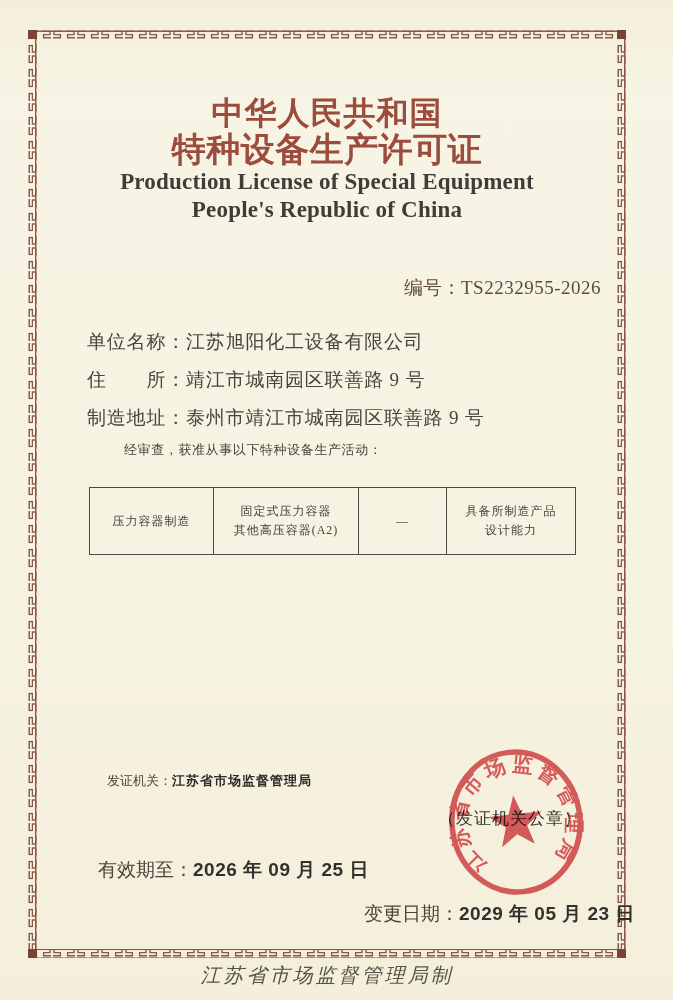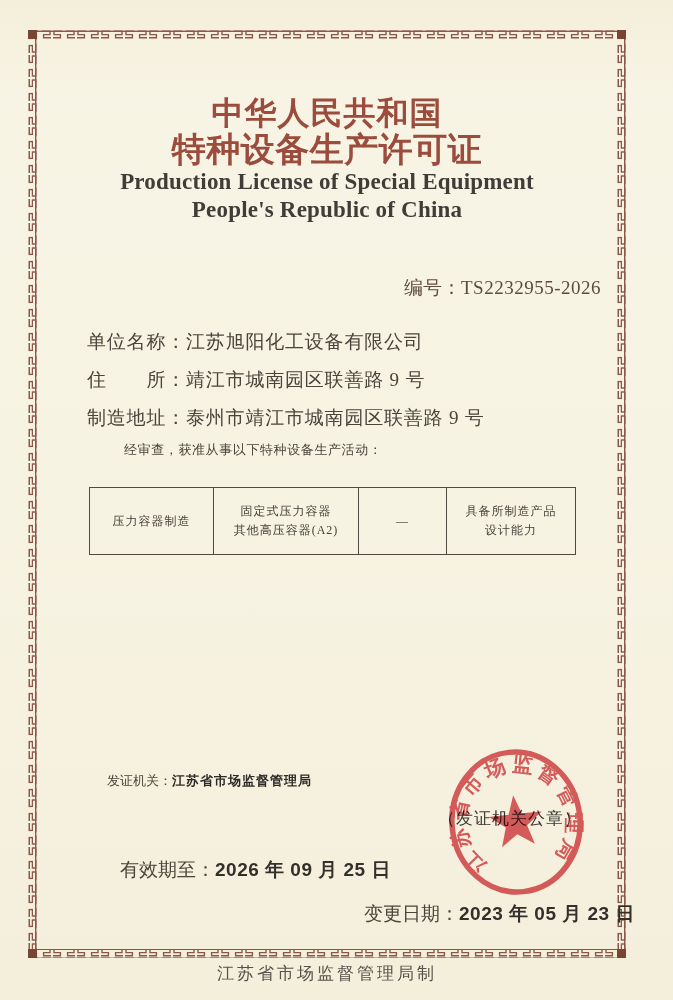--- a/index.html
+++ b/index.html
@@ -28,25 +28,25 @@
   table.license th, table.license td{
     border:1.5px solid #4f4a42;text-align:center;vertical-align:middle;padding:0 2px;
   }
   table.license th{height:46px;font-size:16px;font-weight:normal;color:#43403a;letter-spacing:3px;}
   table.license td{height:66px;font-size:12px;color:#46413a;line-height:1.55;letter-spacing:1px;white-space:pre-line;}
   .issuer-row{left:107px;top:772px;font-size:13px;color:#4a443b;white-space:nowrap;}
   .issuer-row .val{font-weight:bold;color:#2d2a26;letter-spacing:1px;}
   .seal-note{left:438px;top:807px;font-size:17px;color:#3b3834;letter-spacing:1px;z-index:1;}
   .date-row{font-size:19px;color:#4a443b;white-space:nowrap;}
   .date-row .val{font-family:"Liberation Sans","DejaVu Sans",sans-serif;font-weight:bold;font-size:19px;color:#33302c;letter-spacing:0.5px;}
-  .valid-row{left:120px;top:857px;}
+  .valid-row{left:98px;top:857px;}
   .issue-row{left:364px;top:850px;}
   .issue-row .val{position:relative;top:8px;}
   .change-row{left:364px;top:901px;}
-  .footer-line{left:28px;width:598px;top:962px;text-align:center;font-size:17px;color:#55524a;letter-spacing:3px;}
+  .footer-line{left:28px;width:598px;top:962px;text-align:center;font-size:20px;color:#55524a;letter-spacing:3px;font-style:italic;}
   .frame-svg{position:absolute;left:28px;top:30px;z-index:0;}
   .seal-svg{position:absolute;left:431px;top:732px;z-index:2;mix-blend-mode:multiply;opacity:0.9;}
 </style>
 </head>
 <body>
 
 <div class="paper">
 
   <svg class="frame-svg" width="598" height="928" viewBox="0 0 598 928">
     <defs>
@@ -117,21 +117,21 @@
   <div class="abs issuer-row">
     <span>发证机关：</span><span class="val">江苏省市场监督管理局</span>
   </div>
 
   <div class="abs seal-note">（发证机关公章）</div>
 
   <div class="abs date-row valid-row">
     <span>有效期至：</span><span class="val">2026 年 09 月 25 日</span>
   </div>
   <div class="abs date-row change-row">
-    <span>变更日期：</span><span class="val">2023 年 05 月 23 日</span>
+    <span>变更日期：</span><span class="val">2029 年 05 月 23 日</span>
   </div>
 
   <svg class="seal-svg" width="170" height="180" viewBox="-85 -90 170 180">
     <g transform="rotate(-6)" fill="#d94e55" stroke="none">
       <ellipse cx="0" cy="0" rx="64" ry="70" fill="none" stroke="#d94e55" stroke-width="5.5"></ellipse>
       <polygon points="0,-27 6.6,-8.1 26.6,-7.7 10.7,4.5 16.5,23.7 0,12.2 -16.5,23.7 -10.7,4.5 -26.6,-7.7 -6.6,-8.1"></polygon>
       <defs>
         <path id="sealArc" d="M -32.8 39.1 A 51 51 0 1 1 32.8 39.1" fill="none"></path>
       </defs>
       <text font-size="20.5" font-weight="bold" font-family="Liberation Serif, DejaVu Serif, serif">

